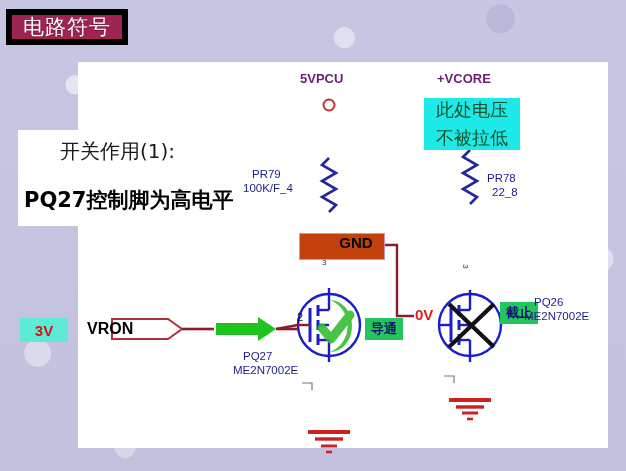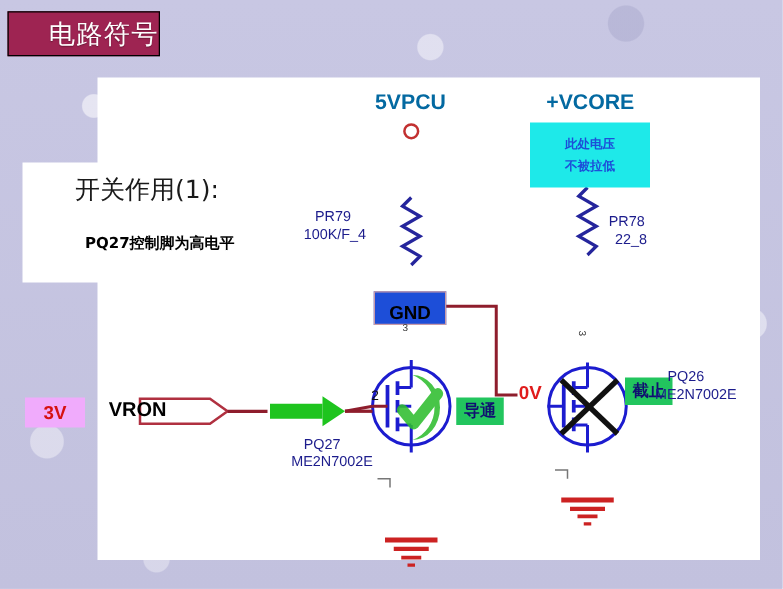--- a/index.html
+++ b/index.html
@@ -20,22 +20,22 @@
       radial-gradient(circle at 55% 8%, rgba(255,255,255,.45) 0 10px, transparent 11px),
       radial-gradient(circle at 80% 4%, rgba(150,150,190,.30) 0 14px, transparent 15px),
       radial-gradient(circle at 96% 55%, rgba(255,255,255,.45) 0 12px, transparent 13px),
       radial-gradient(circle at 88% 88%, rgba(160,160,200,.35) 0 12px, transparent 13px),
       radial-gradient(circle at 20% 95%, rgba(255,255,255,.35) 0 10px, transparent 11px),
       linear-gradient(#c8c7e3,#c2c1de);
   }
   
   #title-banner{
     position:absolute;left:6px;top:9px;width:122px;height:36px;
-    background:#9e2452;border:1px solid #000000;
-    display:flex;align-items:center;justify-content:flex-end;
+    background:#9e2452;border:6px solid #000000;
+    display:flex;align-items:center;justify-content:center;
     box-sizing:border-box;
   }
   #title-banner span{
     color:#ffffff;font-size:21px;line-height:21px;letter-spacing:1px;
     font-family:"DejaVu Serif","Liberation Serif",serif;
     text-shadow:0 1px 1px rgba(0,0,0,.35);
   }
   
   #canvas{
     position:absolute;left:78px;top:62px;width:530px;height:386px;
@@ -45,51 +45,50 @@
     position:absolute;left:18px;top:130px;width:230px;height:96px;
     background:#ffffff;
   }
   #txt-line1{
     position:absolute;left:60px;top:140px;
     font-size:20px;color:#1a1a1a;white-space:nowrap;
     font-family:"DejaVu Sans","Liberation Sans",sans-serif;
   }
   #txt-line2{
     position:absolute;left:24px;top:188px;
-    font-size:12px;font-weight:bold;color:#000000;white-space:nowrap;
+    font-size:21px;font-weight:bold;color:#000000;white-space:nowrap;
     font-family:"DejaVu Sans","Liberation Sans",sans-serif;
-    margin-left:44px;
   }
   
   .lbl{position:absolute;white-space:nowrap;line-height:1.15;}
-  .rail{font-size:17px;font-weight:bold;color:#0369a1;}
+  .rail{font-size:13px;font-weight:bold;color:#701a75;}
   .refdes{font-size:11.5px;color:#1c1c8c;}
   .pin{font-size:11px;color:#111;}
   .pin-sm{font-size:8px;color:#333;}
   #note-box{
     position:absolute;left:424px;top:98px;width:96px;height:52px;
     background:#1ee9e9;display:flex;flex-direction:column;
     align-items:center;justify-content:center;gap:4px;
   }
-  #note-box div{font-size:10px;color:#1d4ed8;font-weight:bold;}
+  #note-box div{font-size:18px;color:#14532d;font-weight:normal;}
   .state-tag{
     position:absolute;padding:2px 6px;background:#22c55e;
     color:#101070;font-size:13px;font-weight:bold;
   }
   
   #gnd-box{
     position:absolute;left:299px;top:233px;width:56px;height:25px;
-    background:#1d4ed8;border:1px solid #c99aa8;
-    display:flex;align-items:flex-end;justify-content:center;
+    background:#c2410c;border:1px solid #c99aa8;
+    display:flex;align-items:flex-start;justify-content:center;padding-left:28px;
   }
   #gnd-box span{font-size:15px;font-weight:bold;color:#000;}
   
   #v3-box{
     position:absolute;left:20px;top:318px;width:48px;height:24px;
-    background:#f0abfc;display:flex;align-items:center;justify-content:center;
+    background:#5eead4;display:flex;align-items:center;justify-content:center;
   }
   #v3-box span{font-size:15px;font-weight:bold;color:#d61111;}
   #vron{
     position:absolute;left:75px;top:320px;
     font-size:16px;font-weight:bold;color:#000;margin-left:12px;
   }
   #zero-v{
     position:absolute;left:415px;top:306px;
     font-size:15px;font-weight:bold;color:#e01b1b;
   }

